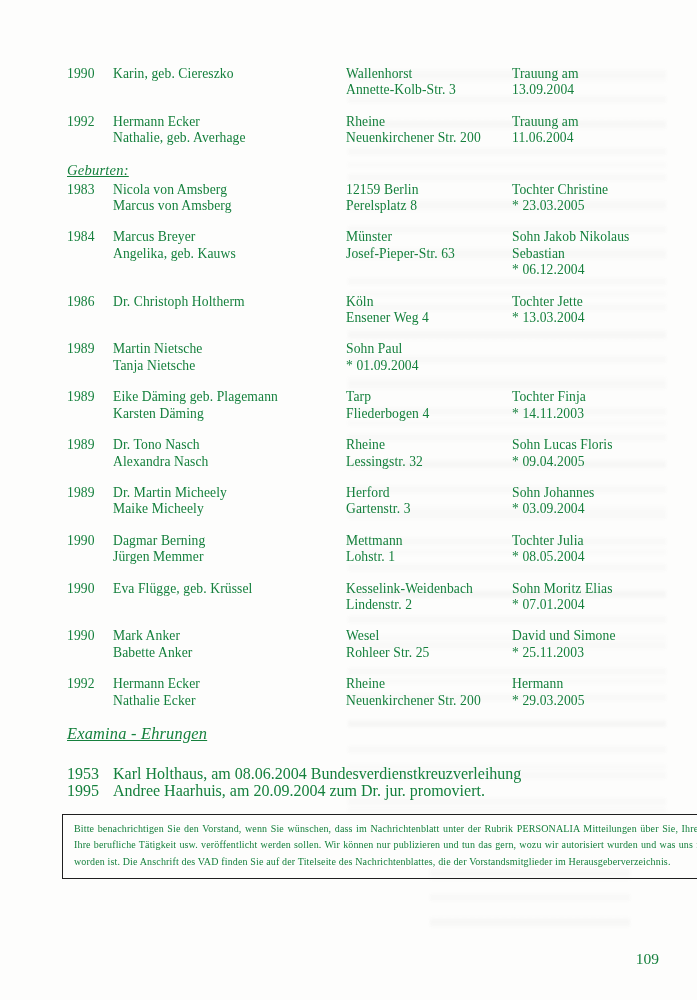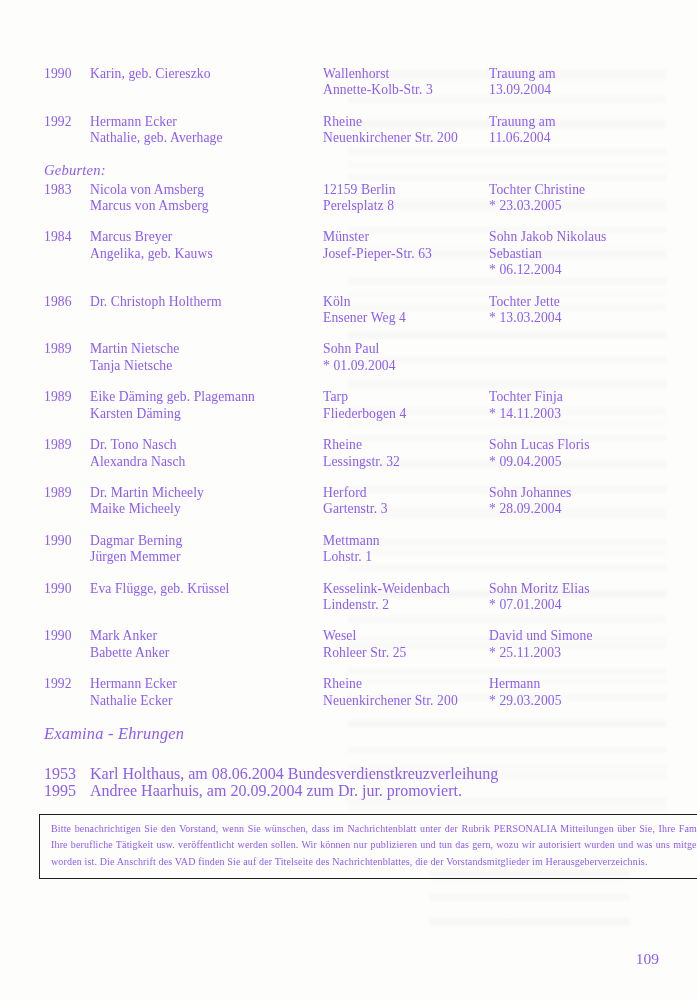--- a/index.html
+++ b/index.html
@@ -8,23 +8,23 @@
     background: #e8e8e8;
   }
   .page {
     position: relative;
     width: 697px;
     height: 1000px;
     margin: 0 auto;
     background: #fdfdfc;
     overflow: hidden;
     font-family: "Liberation Serif", "DejaVu Serif", serif;
-    color: #8b5cf6;
+    color: #15803d;
     box-sizing: border-box;
-    padding: 66px 38px 0 44px;
+    padding: 66px 38px 0 67px;
   }
   
   .bleed {
     position: absolute;
     pointer-events: none;
     filter: blur(1.6px);
     opacity: .5;
     background:
       repeating-linear-gradient(to bottom,
         transparent 0px, transparent 8px,
@@ -49,20 +49,21 @@
     letter-spacing: .1px;
   }
   .entry-row .cell { white-space: nowrap; }
 
   .section-heading {
     font-style: italic;
     font-weight: normal;
     font-size: 14.6px;
     margin: 0 0 3px 0;
     letter-spacing: .2px;
+    text-decoration: underline;
   }
   .section-heading.large {
     font-size: 16.4px;
     margin: 10px 0 22px 0;
   }
 
   .honor-row {
     display: grid;
     grid-template-columns: 46px 1fr;
     font-size: 16px;
@@ -231,33 +232,37 @@
     <div class="cell">
             <div>Dr. Martin Micheely</div>
             <div>Maike Micheely</div>
           </div>
     <div class="cell">
             <div>Herford</div>
             <div>Gartenstr. 3</div>
           </div>
     <div class="cell">
             <div>Sohn Johannes</div>
-            <div>* 28.09.2004</div>
+            <div>* 03.09.2004</div>
           </div>
   </div>
 
   <div class="entry-row">
     <div class="cell">1990</div>
     <div class="cell">
             <div>Dagmar Berning</div>
             <div>Jürgen Memmer</div>
           </div>
     <div class="cell">
             <div>Mettmann</div>
             <div>Lohstr. 1</div>
+          </div>
+    <div class="cell">
+            <div>Tochter Julia</div>
+            <div>* 08.05.2004</div>
           </div>
   </div>
 
   <div class="entry-row">
     <div class="cell">1990</div>
     <div class="cell">
             <div>Eva Flügge, geb. Krüssel</div>
           </div>
     <div class="cell">
             <div>Kesselink-Weidenbach</div>

